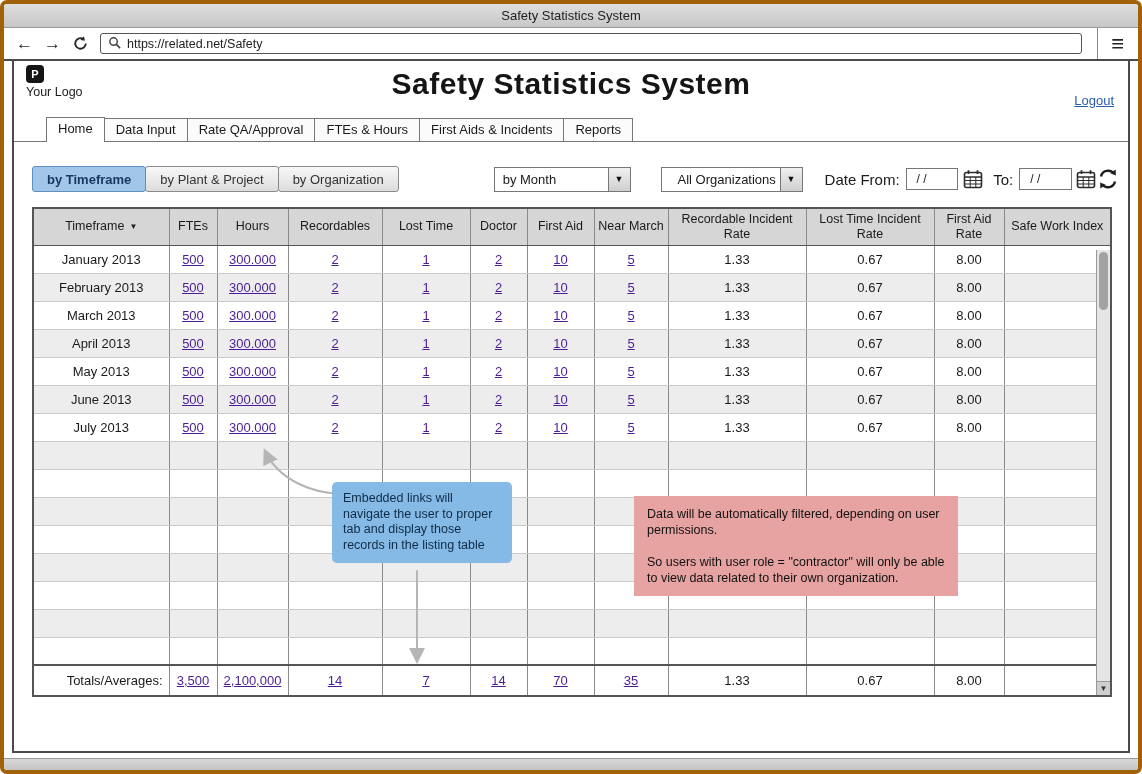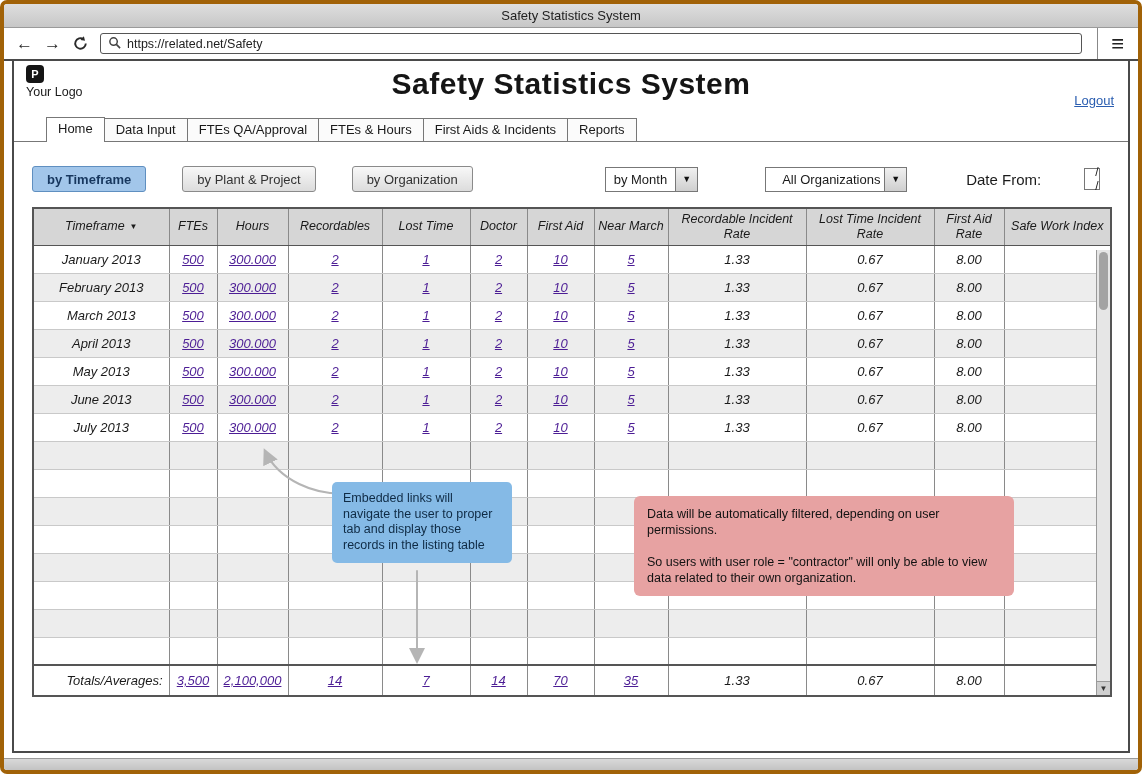--- a/index.html
+++ b/index.html
@@ -59,21 +59,21 @@
   }
   .tab {
     border:1px solid #777; border-bottom:none; background:#fbfbfb;
     padding:3px 11px 4px; font-size:13px; margin-right:-1px; position:relative; cursor:pointer;
     white-space:nowrap;
   }
   .tab.active { background:#fff; z-index:2; margin-bottom:-1px; padding-bottom:6px; }
 
   .filter-row {
     position:absolute; left:18px; right:8px; top:104px; height:28px;
-    display:flex; align-items:center;gap:37px;
+    display:flex; align-items:center;
   }
   .seg-btn {
     height:26px; padding:0 14px; font-size:13px; border:1px solid #8a8a8a; border-radius:3px;
     background:linear-gradient(#f8f8f8,#dcdcdc); display:flex; align-items:center; margin-right:-1px;
     color:#333; cursor:pointer; white-space:nowrap;
   }
   .seg-btn.active {
     background:#a2c6ea; border-color:#5f8fc0; color:#17375e; font-weight:bold; z-index:2;
   }
   .select {
@@ -91,21 +91,21 @@
   .filter-label { font-size:15px; margin-left:22px; margin-right:6px; white-space:nowrap; }
   .filter-label.to { margin-left:10px; }
   .date-input {
     width:54px; height:22px; border:1px solid #777; background:#fff;
     font-size:12px; display:flex; align-items:center; padding-left:10px; cursor:text;
   }
   .cal-btn { width:22px; height:22px; margin-left:4px; display:flex; align-items:center; justify-content:center; cursor:pointer; }
   .sync-btn { margin-left:auto; width:24px; height:24px; display:flex; align-items:center; justify-content:center; cursor:pointer; }
 
   .table-wrap { position:absolute; left:18px; right:16px; top:146px; border:2px solid #555; background:#fff; }
-  table { width:100%; border-collapse:collapse; table-layout:fixed; font-size:13px;font-style:italic; }
+  table { width:100%; border-collapse:collapse; table-layout:fixed; font-size:13px; }
   th {
     background:#d6d6d6; border-right:1px solid #8a8a8a; border-bottom:1px solid #555;
     font-weight:normal; font-size:12.5px; padding:2px 2px; height:36px; vertical-align:middle;
     text-align:center; color:#1a1a1a; line-height:1.2; cursor:pointer;
   }
   th:last-child, td:last-child { border-right:none; }
   td {
     border-right:1px solid #8a8a8a; border-bottom:1px solid #c9c9c9;
     text-align:center; height:28px; padding:0 2px; background:#fff;
   }
@@ -124,22 +124,22 @@
     position:absolute; bottom:0; left:0; right:0; height:14px; background:#cfcfcf;
     border-top:1px solid #999; text-align:center; font-size:8px; line-height:14px; color:#333; cursor:pointer;
   }
 
   .callout-blue {
     position:absolute; left:318px; top:421px; width:180px;
     background:#85bae6; border-radius:5px; padding:9px 11px;
     font-size:12.5px; color:#0f2b45; line-height:1.25; z-index:5;
   }
   .callout-red {
-    position:absolute; left:620px; top:435px; width:380px;
-    background:#e7a2a2; border-radius:6px; padding:10px 13px;
+    position:absolute; left:620px; top:435px; width:324px;
+    background:#e7a2a2; border-radius:0; padding:10px 13px;
     font-size:12.5px; color:#121212; line-height:1.3; z-index:5;
   }
   .callout-red p + p { margin-top:15px; }
   .arrows-overlay { position:absolute; left:0; top:0; width:1122px; height:696px; pointer-events:none; z-index:4; }
 </style>
 </head>
 <body>
 
 <div class="window">
 
@@ -175,21 +175,21 @@
       <div class="logo-icon">P</div>
       <div class="logo-text">Your Logo</div>
     </div>
 
     <div class="page-title">Safety Statistics System</div>
     <a class="logout">Logout</a>
 
     <div class="tabs">
       <div class="tab active">Home</div>
       <div class="tab">Data Input</div>
-      <div class="tab">FTEs QA/Approval</div>
+      <div class="tab">Rate QA/Approval</div>
       <div class="tab">FTEs &amp; Hours</div>
       <div class="tab">First Aids &amp; Incidents</div>
       <div class="tab">Reports</div>
     </div>
 
     <div class="filter-row">
       <div class="seg-btn active">by Timeframe</div>
       <div class="seg-btn">by Plant &amp; Project</div>
       <div class="seg-btn">by Organization</div>
 

